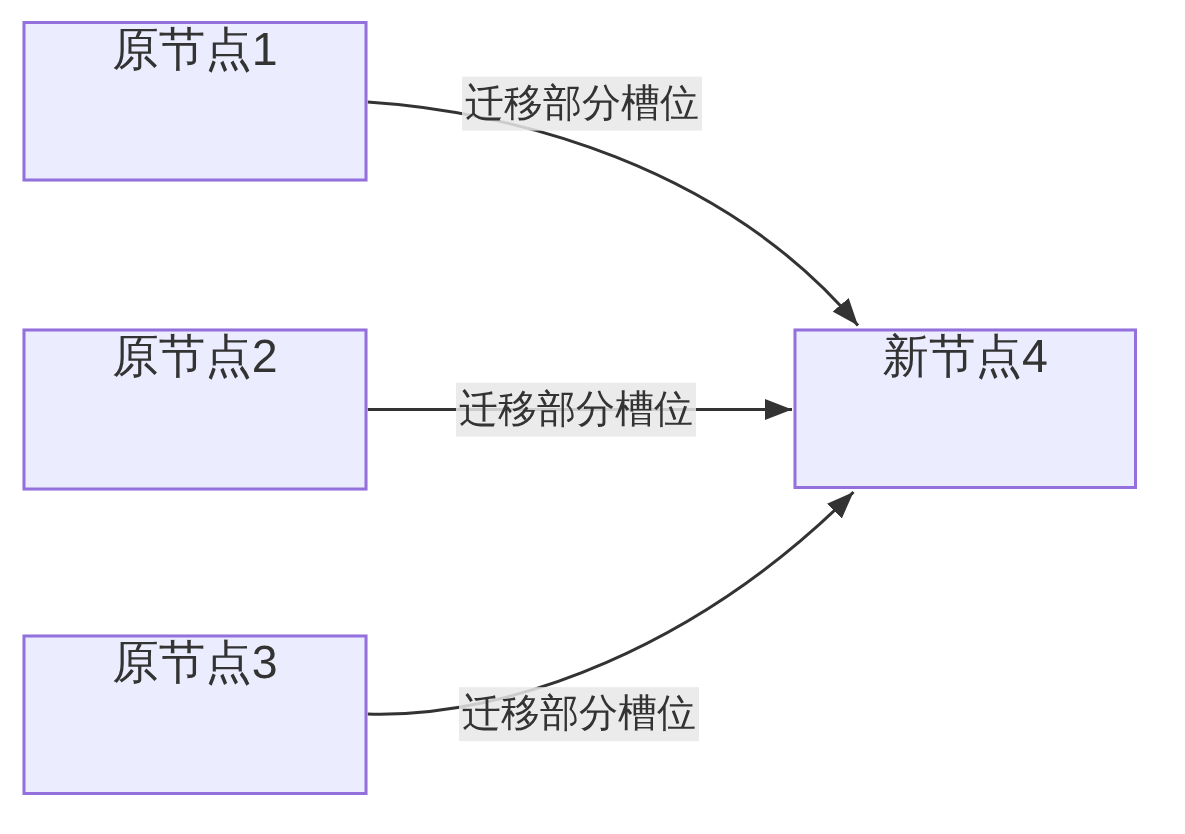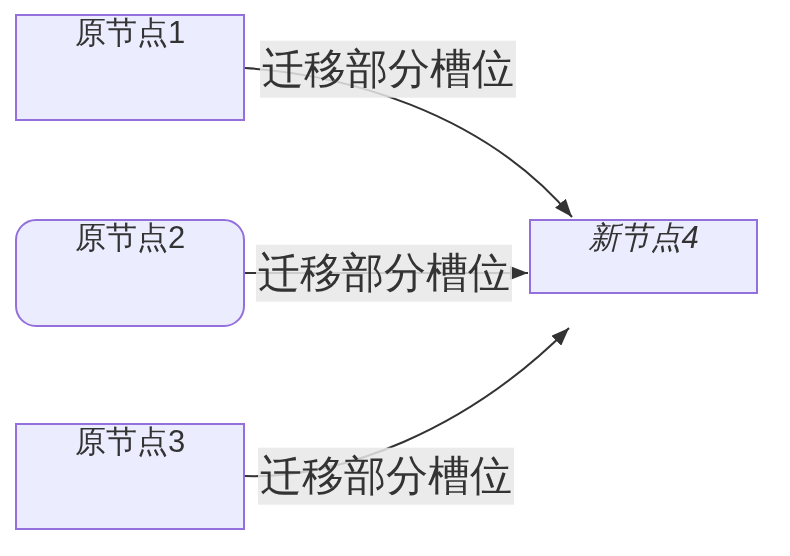--- a/index.html
+++ b/index.html
@@ -39,29 +39,29 @@
     border: 2px solid var(--node-border);
     color: var(--text-color);
     display: flex;
     align-items: flex-start;
     justify-content: center;
     font-size: 31px;
     line-height: 1.1;
     text-align: center;
   }
   .node-1 { left: 15px;  top: 14px;  width: 230px; height: 107px; }
-  .node-2 { left: 15px;  top: 219px; width: 230px; height: 108px; border-radius: 21px; }
+  .node-2 { left: 15px;  top: 219px; width: 230px; height: 108px; }
   .node-3 { left: 15px;  top: 423px; width: 230px; height: 107px; }
-  .node-4 { left: 529px; top: 219px; width: 229px; height: 75px; font-style: italic; }
+  .node-4 { left: 529px; top: 219px; width: 229px; height: 107px; }
   .edge-label {
     position: absolute;
     transform: translate(-50%, -50%);
     background: var(--edge-label-bg);
     color: var(--text-color);
-    font-size: 42px;
+    font-size: 26px;
     line-height: 1.3;
     padding: 1px 2px;
     white-space: nowrap;
   }
   .edge-label-1 { left: 388px; top: 69px; }
   .edge-label-2 { left: 384px; top: 273px; }
   .edge-label-3 { left: 386px; top: 476px; }
 </style>
 </head>
 <body>

